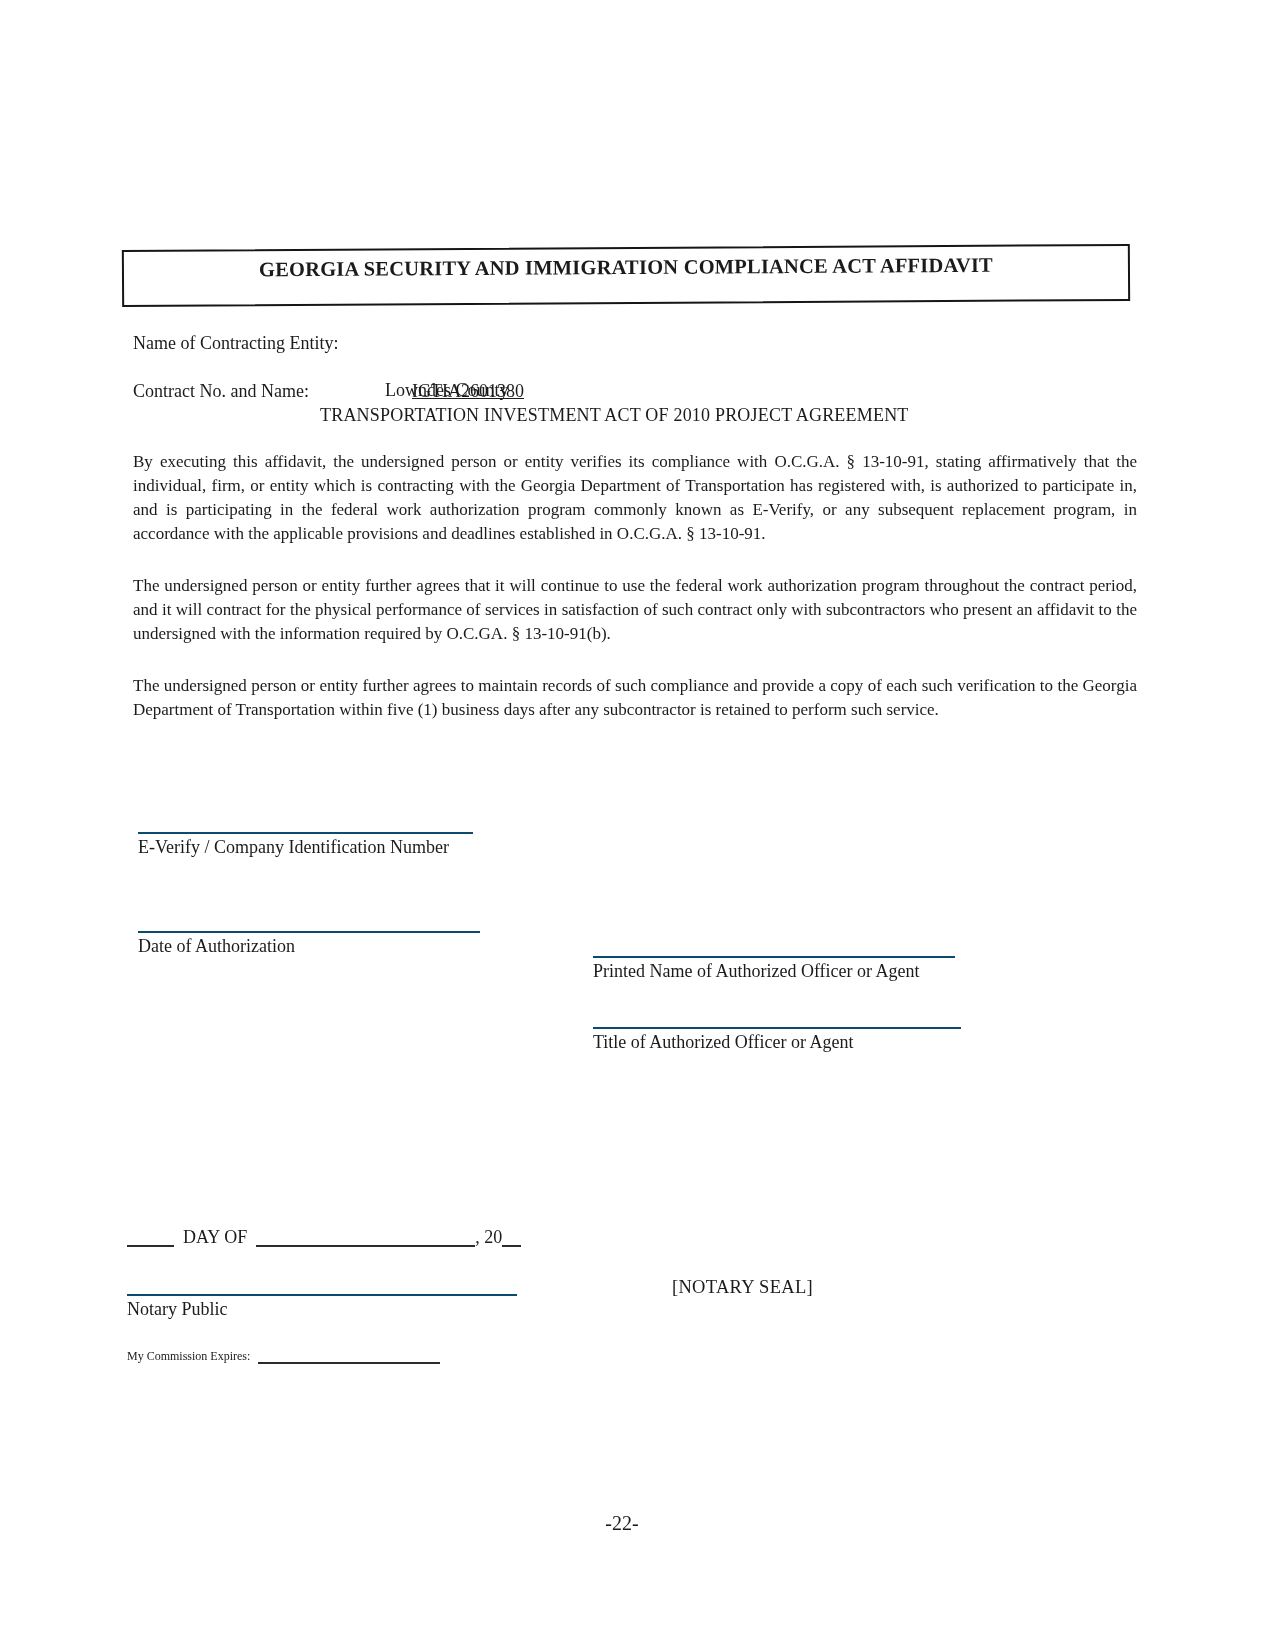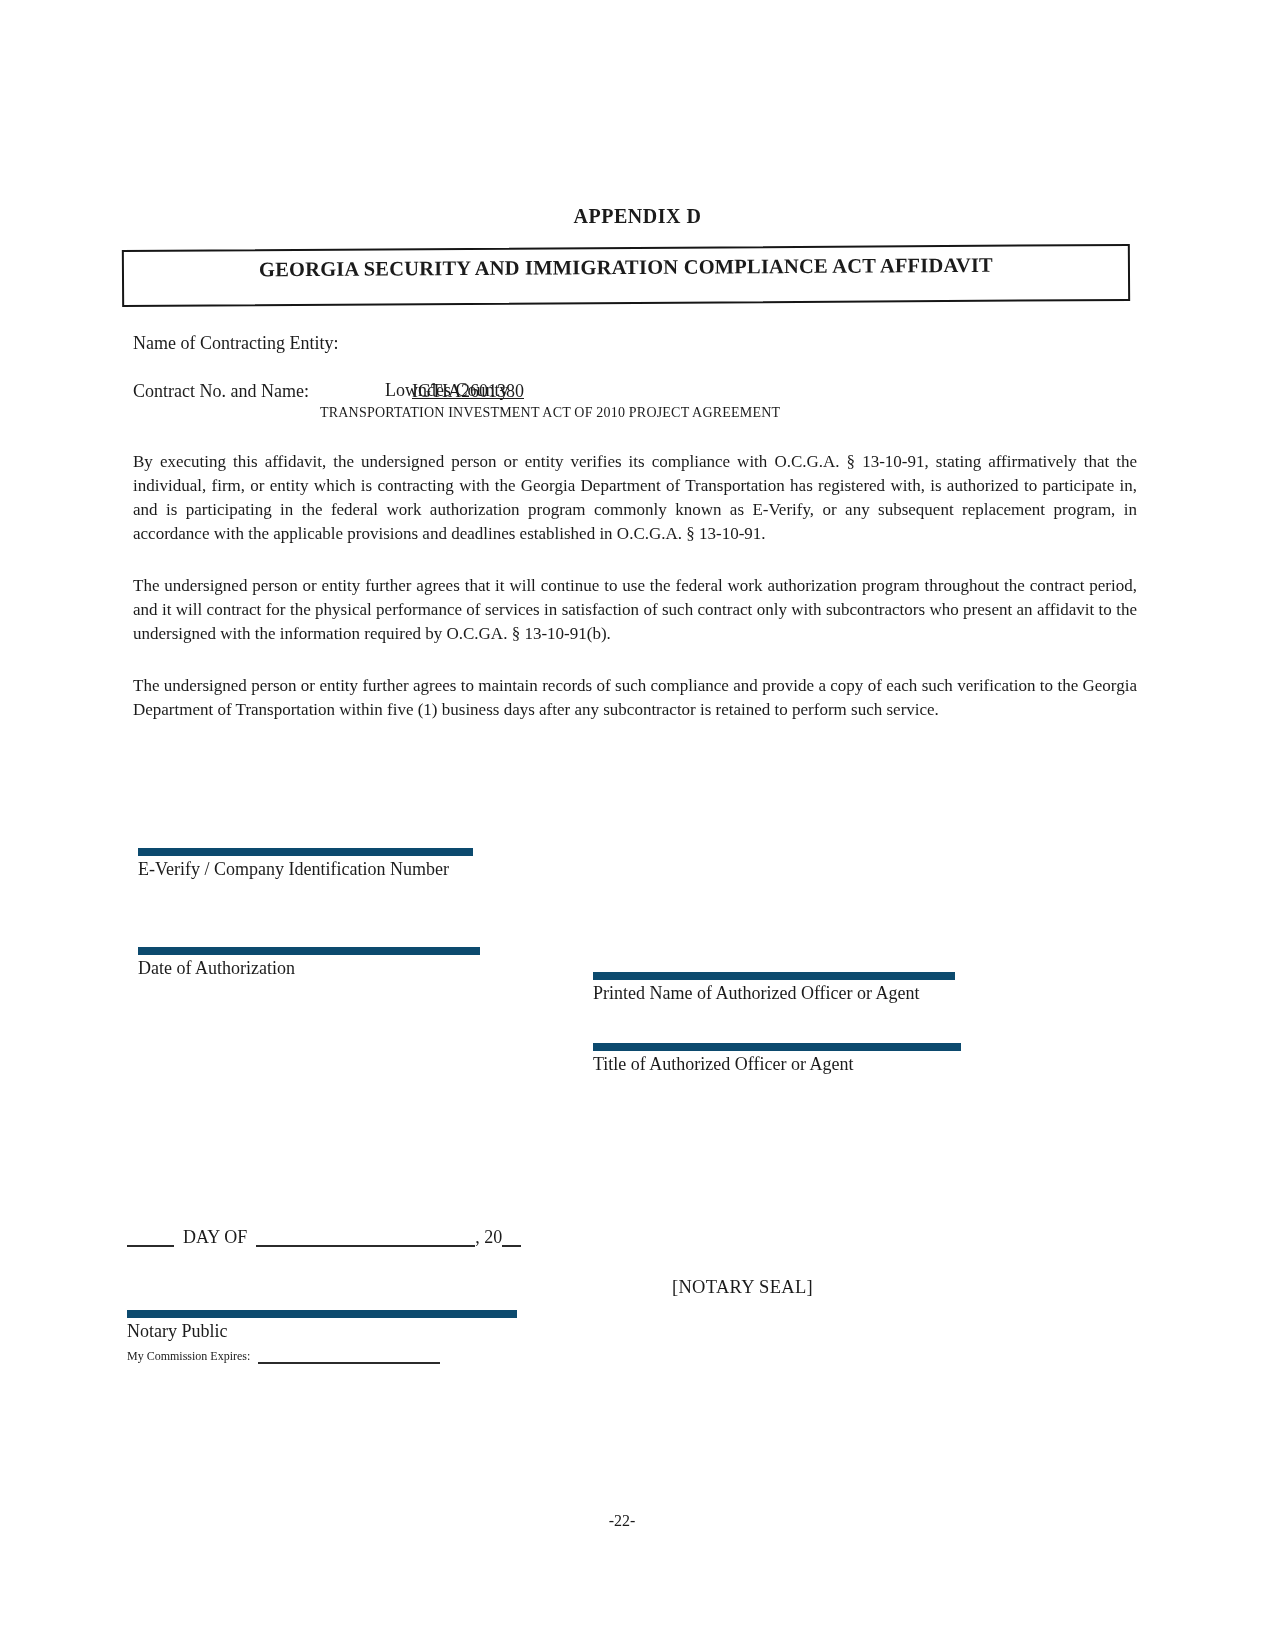--- a/index.html
+++ b/index.html
@@ -32,31 +32,30 @@
     padding-top: 7px;
     font-weight: bold;
     font-size: 20.5px;
     letter-spacing: 0.2px;
   }
   .field-row { font-size: 18px; white-space: nowrap; }
   .row-entity { left: 133px; top: 333px; width: 900px; }
   .row-entity .value { position: absolute; left: 252px; top: 0; margin-top: 47px; }
   .row-contract { left: 133px; top: 381px; width: 900px; }
   .row-contract .value { position: absolute; left: 279px; top: 0; text-decoration: underline; }
-  .row-contract-name { left: 320px; top: 405px; font-size: 14px; letter-spacing: 0.2px; }
+  .row-contract-name { left: 320px; top: 405px; font-size: 18px; letter-spacing: 0.2px; }
   .paragraphs {
     left: 133px; top: 450px; width: 1004px;
     font-size: 17px; line-height: 24px;
     text-align: justify;
   }
   .paragraphs p { margin: 0 0 28px 0; }
   .sig-slot {
     position: absolute;
-    border-top: 8px solid #0c4a6e;
-    margin-top: 16px;
+    border-top: 2px solid #0c4a6e;
   }
   .sig-label { padding-top: 3px; font-size: 18px; white-space: nowrap; }
   .slot-everify { left: 138px; top: 832px; width: 335px; }
   .slot-dateauth { left: 138px; top: 931px; width: 342px; }
   .slot-signature { left: 593px; top: 859px; width: 365px; }
   .slot-printed { left: 593px; top: 956px; width: 362px; }
   .slot-title { left: 593px; top: 1027px; width: 368px; }
   .slot-date { left: 593px; top: 1102px; width: 380px; }
   .sworn-block { left: 127px; top: 1152px; font-size: 18px; line-height: 26px; letter-spacing: 0.2px; }
   .dayof-row { left: 127px; top: 1227px; font-size: 18px; white-space: nowrap; }
@@ -66,28 +65,27 @@
     height: 14px;
     vertical-align: -4px;
   }
   .blank-day { width: 47px; margin-right: 9px; }
   .blank-month { width: 219px; margin-left: 9px; }
   .blank-year { width: 19px; }
   .notary-slot { left: 127px; top: 1294px; width: 390px; }
   .notary-seal { left: 672px; top: 1277px; font-size: 18.5px; letter-spacing: 0.3px; }
   .commission-row { left: 127px; top: 1348px; font-size: 12px; white-space: nowrap; }
   .blank-commission { width: 182px; margin-left: 8px; }
-  .page-number { top: 1512px; left: 0; width: 1244px; text-align: center; font-size: 16px; }
+  .page-number { top: 1512px; left: 0; width: 1244px; text-align: center; font-size: 20px; }
 </style>
 </head>
 <body>
 
 <div class="page">
 
-  <div class="abs appendix-heading">APPENDIX D</div>
 
   <div class="abs title-box">
     <div class="title-text">GEORGIA SECURITY AND IMMIGRATION COMPLIANCE ACT AFFIDAVIT</div>
   </div>
 
   <div class="abs field-row row-entity">
     <span>Name of Contracting Entity:</span>
     <span class="value">Lowndes County</span>
   </div>
 

